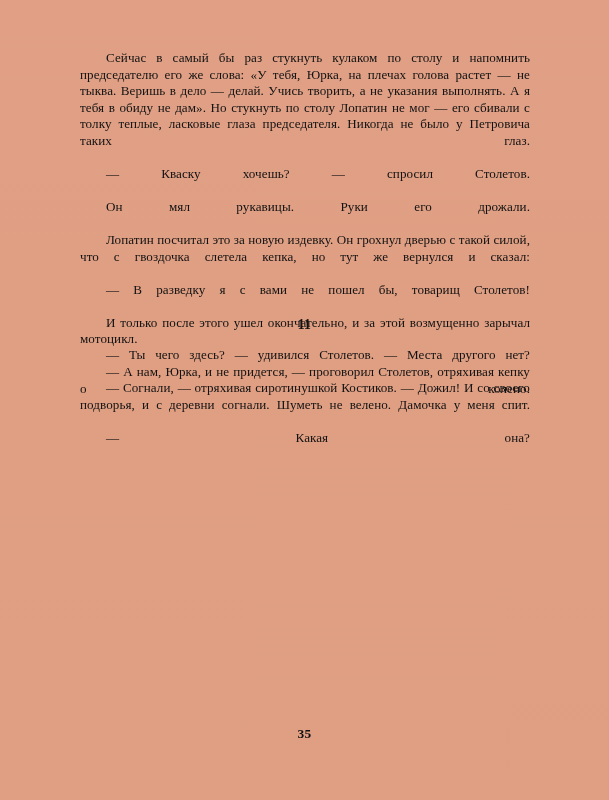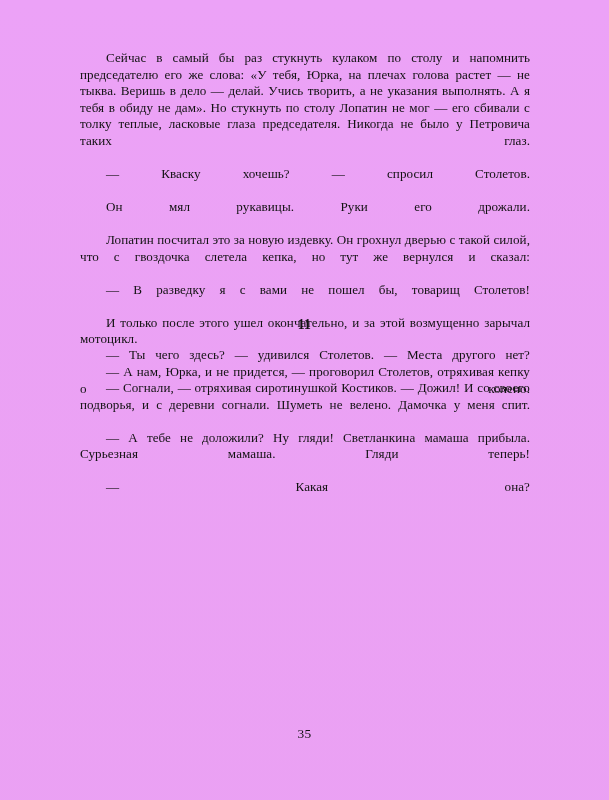--- a/index.html
+++ b/index.html
@@ -14,21 +14,21 @@
     font-family: "Liberation Serif", "DejaVu Serif", serif;
     color: #101010;
     overflow: hidden;
   }
 
   .page {
     position: relative;
     width: 609px;
     height: 800px;
     box-sizing: border-box;
-    background: #d946ef;
+    background: #c2410c;
   }
 
   .text-block {
     position: absolute;
     left: 80px;
     top: 50px;
     width: 450px;
     font-size: 13.1px;
     line-height: 16.55px;
     text-align: justify;
@@ -82,20 +82,21 @@
 
   .page-num {
     position: absolute;
     left: 0;
     width: 609px;
     top: 726px;
     text-align: center;
     font-size: 13.4px;
     color: #111;
     letter-spacing: 0.02em;
+    font-weight: bold;
   }
 
   
   .paper-tone {
     position: absolute;
     inset: 0;
     pointer-events: none;
     background: linear-gradient(180deg, #ffffff 0%, #fdfdfa 40%, #fcfcf8 100%);
     opacity: 0.5;
   }
@@ -115,20 +116,19 @@
     <p class="para">— В разведку я с вами не пошел бы, товарищ Столетов!</p>
     <p class="para">И только после этого ушел окончательно, и за этой возмущенно зарычал мотоцикл.</p>
     <p class="para">— А нам, Юрка, и не придется, — проговорил Столетов, отряхивая кепку о колено.</p>
   </div>
 
   <div class="chapter-num">11</div>
 
   <div class="text-block-2">
     <p class="para">— Ты чего здесь? — удивился Столетов. — Места другого нет?</p>
     <p class="para">— Согнали, — отряхивая сиротинушкой Костиков. — Дожил! И со своего подворья, и с деревни согнали. Шуметь не велено. Дамочка у меня спит.</p>
-    <p class="para">— А тебе не доложили? Ну гляди! Светланкина мамаша прибыла. Сурьезная мамаша. Гляди теперь!</p>
     <p class="para">— Какая она?</p>
 
   </div>
 
   <div class="page-num">35</div>
 
 </div>
 
 </body></html>

